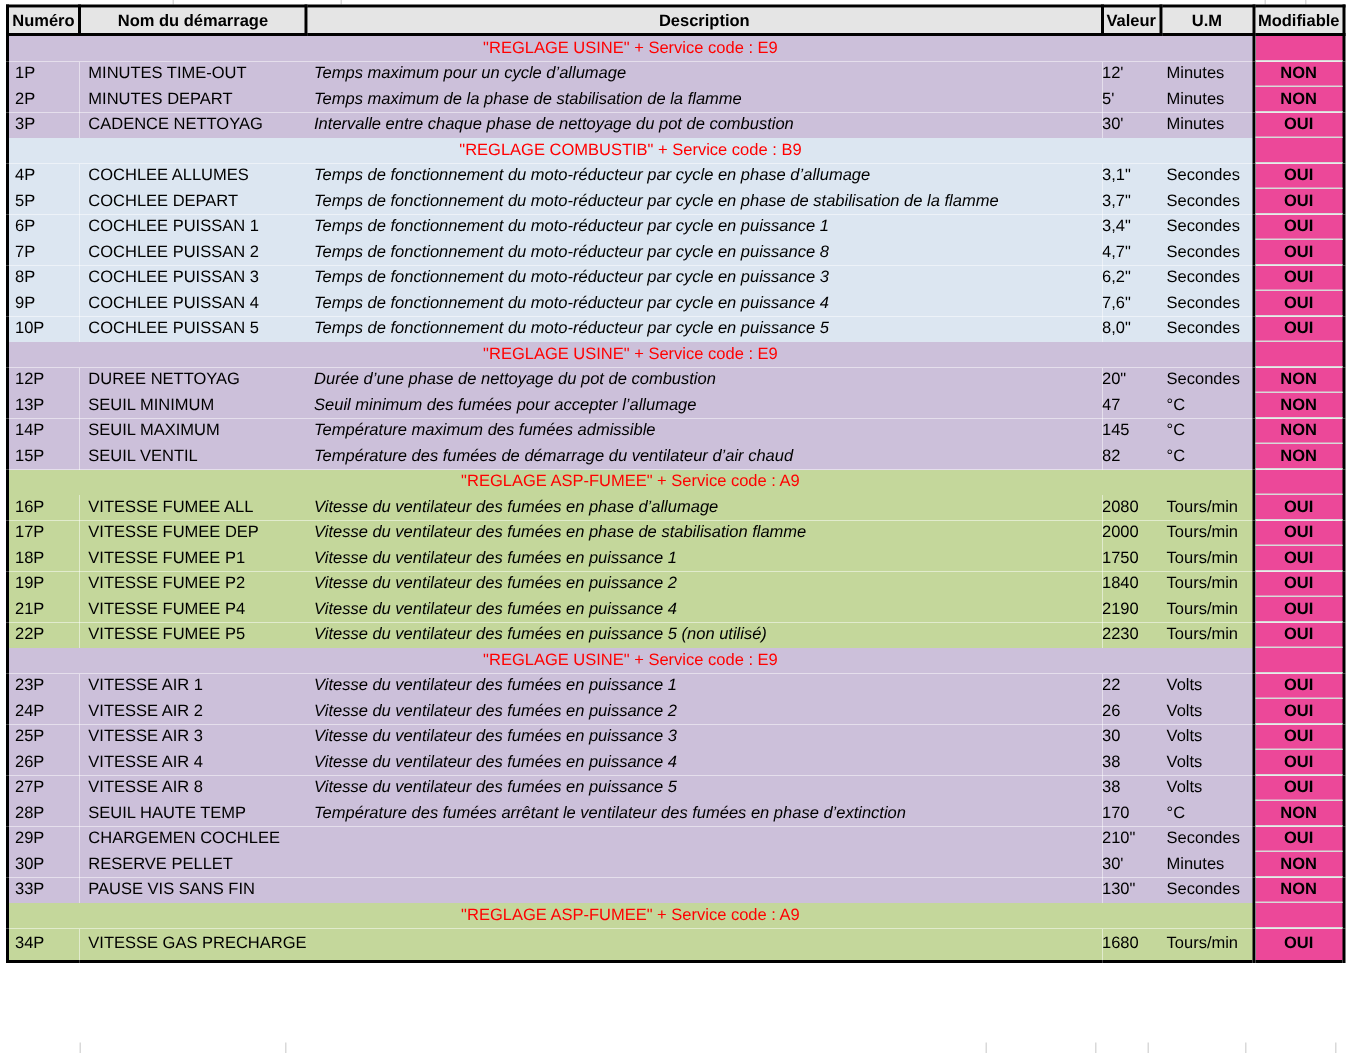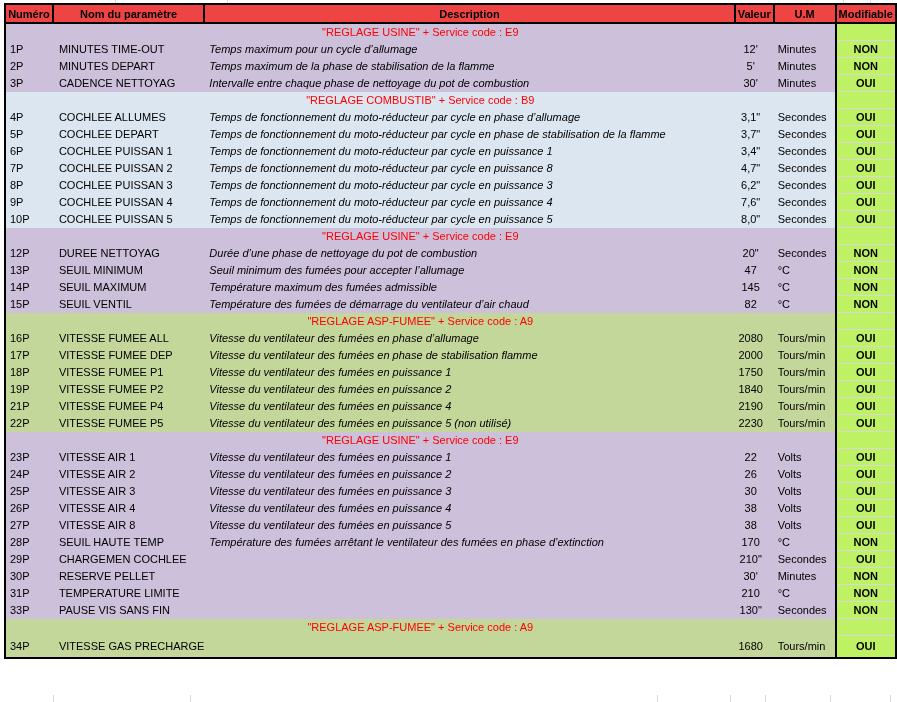--- a/index.html
+++ b/index.html
@@ -19,44 +19,44 @@
   }
   col.c-num   { width: 48px; }
   col.c-name  { width: 121px; }
   col.c-desc  { width: 557px; }
   col.c-val   { width: 35px; }
   col.c-um    { width: 65px; }
   col.c-modif { width: 60px; }
 
   th {
     border: 2px solid #000;
-    background: #ef4444;
+    background: #e5e5e5;
     font-size: 11px; font-weight: bold;
     height: 17px; padding: 0 2px;
     text-align: center; white-space: nowrap; overflow: hidden;
     color: #000;
   }
   td {
     height: 16px; line-height: 16px;
     font-size: 11px; color: #000;
     padding: 0; white-space: nowrap; overflow: hidden;
   }
   tr.tall td { height: 21px; line-height: 21px; }
 
   tr.purple td:not(.modif) { background: var(--c-purple); }
   tr.blue   td:not(.modif) { background: var(--c-blue); }
   tr.green  td:not(.modif) { background: var(--c-green); }
 
   td.num   { padding-left: 4px; }
   td.pname { padding-left: 6px; }
   td.desc  { padding-left: 5px; font-style: italic; }
-  td.val   { text-align: center; padding-right: 7px; }
+  td.val   { text-align: left; padding-right: 7px; }
   td.unit  { padding-left: 4px; }
   td.modif {
-    background: #bef264;
+    background: #ec4899;
     border-left: 2px solid #000;
     border-right: 2px solid #000;
     border-bottom: 1px solid #d8d8d8;
     text-align: center; font-weight: bold;
   }
   td.section-label {
     text-align: center;
     color: var(--c-red);
   }
 
@@ -81,21 +81,21 @@
       <col class="c-num">
         <col class="c-name">
         <col class="c-desc">
       <col class="c-val">
         <col class="c-um">
         <col class="c-modif">
     </colgroup>
     <thead>
       <tr>
         <th>Numéro</th>
-        <th>Nom du paramètre</th>
+        <th>Nom du démarrage</th>
         <th>Description</th>
         <th>Valeur</th>
         <th>U.M</th>
         <th>Modifiable</th>
       </tr>
     </thead>
     <tbody>
         <tr class="purple">
           <td class="section-label" colspan="5">"REGLAGE USINE" + Service code : E9</td>
           <td class="modif"></td>
@@ -334,28 +334,20 @@
         </tr>
         <tr class="purple">
           <td class="num">30P</td>
           <td class="pname">RESERVE PELLET</td>
           <td class="desc"></td>
           <td class="val">30'</td>
           <td class="unit">Minutes</td>
           <td class="modif">NON</td>
         </tr>
         <tr class="purple">
-          <td class="num">31P</td>
-          <td class="pname">TEMPERATURE LIMITE</td>
-          <td class="desc"></td>
-          <td class="val">210</td>
-          <td class="unit">°C</td>
-          <td class="modif">NON</td>
-        </tr>
-        <tr class="purple">
           <td class="num">33P</td>
           <td class="pname">PAUSE VIS SANS FIN</td>
           <td class="desc"></td>
           <td class="val">130"</td>
           <td class="unit">Secondes</td>
           <td class="modif">NON</td>
         </tr>
         <tr class="green">
           <td class="section-label" colspan="5">"REGLAGE ASP-FUMEE" + Service code : A9</td>
           <td class="modif"></td>

